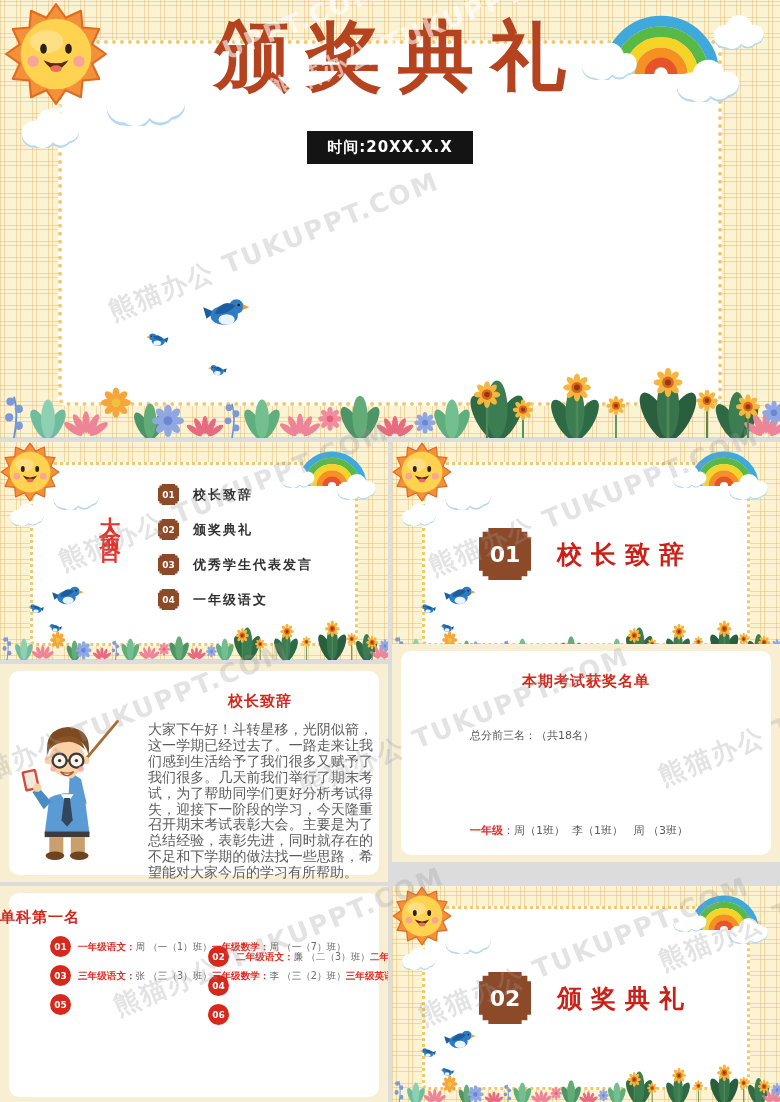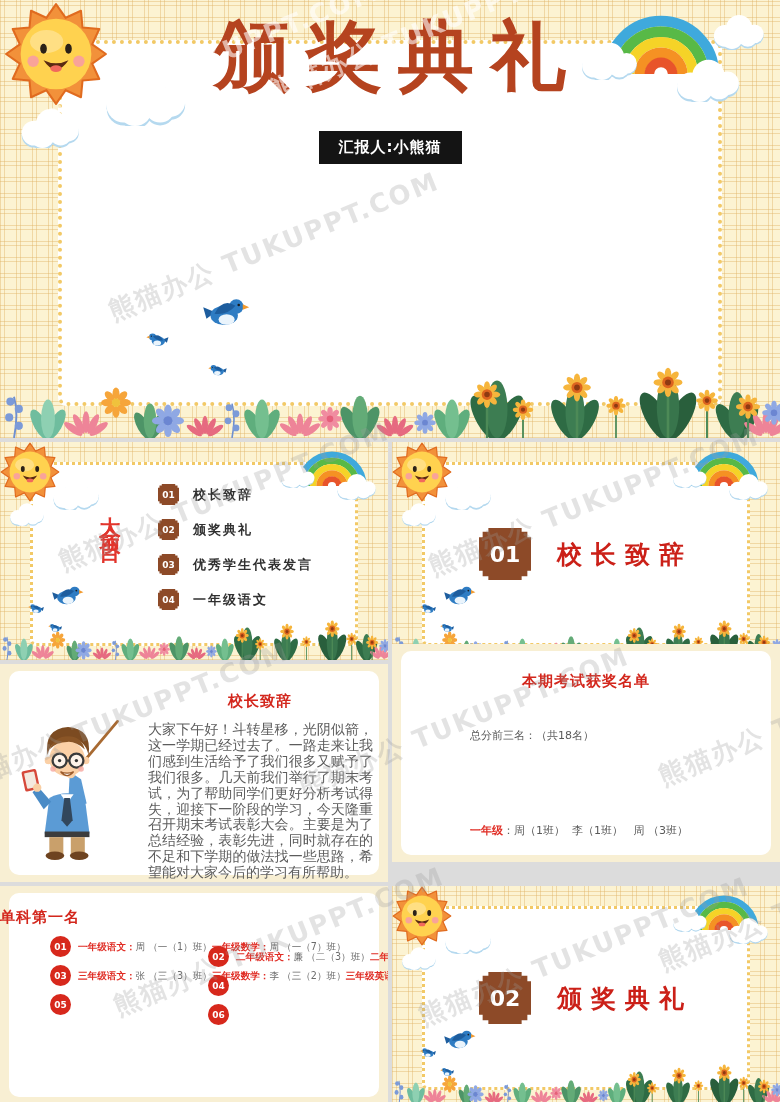--- a/index.html
+++ b/index.html
@@ -459,21 +459,21 @@
 <ellipse cx="33" cy="33" rx="10" ry="6.5" fill="#eaf4fc"></ellipse>
 <circle cx="45" cy="17" r="9" fill="#2e7cc3"></circle>
 <polygon points="53,14 61,18 53,21" fill="#f29a2e"></polygon>
 <circle cx="48" cy="15" r="1.6" fill="#1c1c1c"></circle>
 <path d="M18,26 Q28,6 44,16 Q34,28 18,26 Z" fill="#1d5d9e"></path>
         </svg>
       </div>
     <div class="cover-text">
       <div class="cover-title">颁奖典礼</div>
       <div class="cover-badges">
-        <div class="badge-black">汇报人:小熊猫</div>
+        <div class="badge-black">时间:20XX.X.X</div>
       </div>
     </div>
   </section>
 
   <section class="slide small" style="left:0;top:442px">
     <div class="plaid"></div>
     <div class="panel small-panel"></div>
     <div class="deco" style="left:294px;top:0;width:76px;height:44px">
         <svg xmlns="http://www.w3.org/2000/svg" viewBox="0 0 120 70" width="100%" height="100%">
           <path d="M10,70 A50,50 0 0 1 110,70" fill="none" stroke="#3fa9dc" stroke-width="10"></path>

